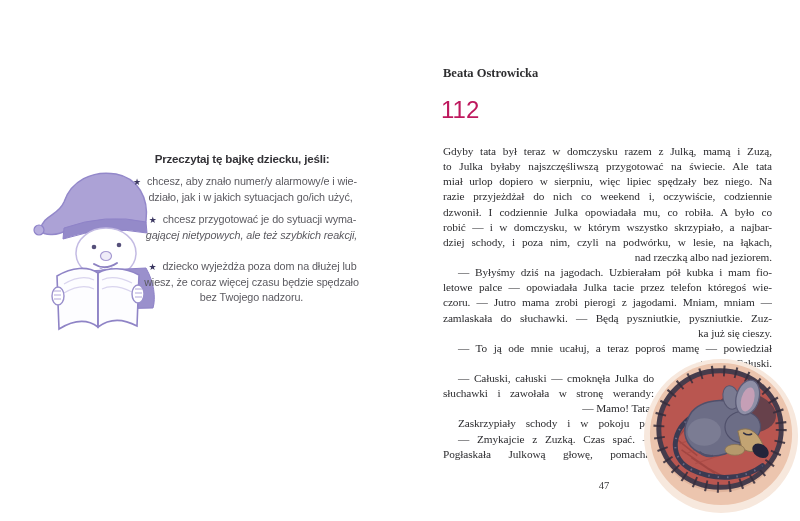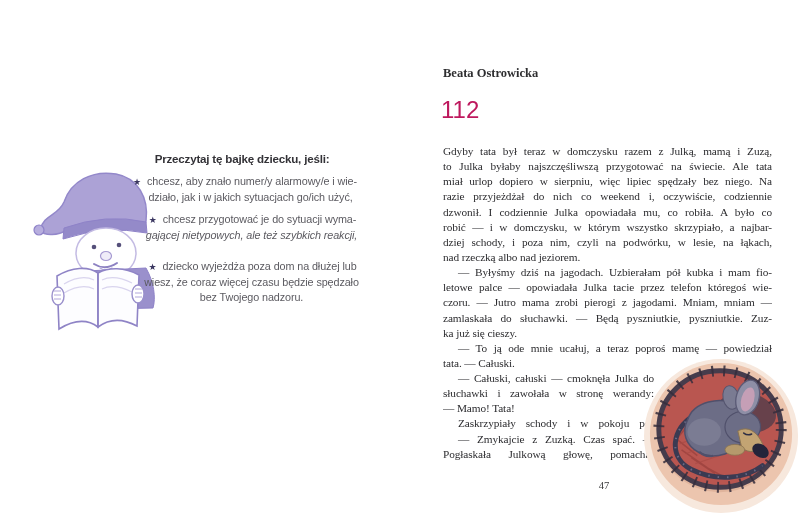--- a/index.html
+++ b/index.html
@@ -16,21 +16,21 @@
   .lline .star{color:#3a3660;font-size:9px;margin-right:6px;position:relative;top:-0.5px;}
 
   
   .author{position:absolute;left:443px;top:66px;font-family:Liberation Serif, serif;
           font-weight:600;font-size:12.5px;color:#2e2e30;}
   .chapter{position:absolute;left:441px;top:96px;font-family:"Liberation Sans",sans-serif;
            font-weight:500;font-size:24px;color:#be185d;}
   .body-full{position:absolute;left:443px;top:144px;width:329px;}
   .body-narrow{position:absolute;left:443px;top:371px;width:211px;}
   .bline{font-family:"Liberation Serif",serif;font-size:11.3px;line-height:15.15px;
-         height:15.15px;overflow:hidden;color:#2c2c2f;letter-spacing:-0.1px;}
+         height:15.15px;overflow:hidden;color:#2c2c2f;letter-spacing:-0.1px;text-align:right;}
   .bline.j{text-align:justify;text-align-last:justify;}
   .pagenum{position:absolute;left:592px;top:480px;width:24px;text-align:center;
            font-family:"Liberation Serif",serif;font-size:10.5px;color:#3a3a3c;}
   .mouse{position:absolute;left:644px;top:354px;width:158px;height:162px;}
 </style>
 </head>
 <body>
 
 <div id="page">
 

